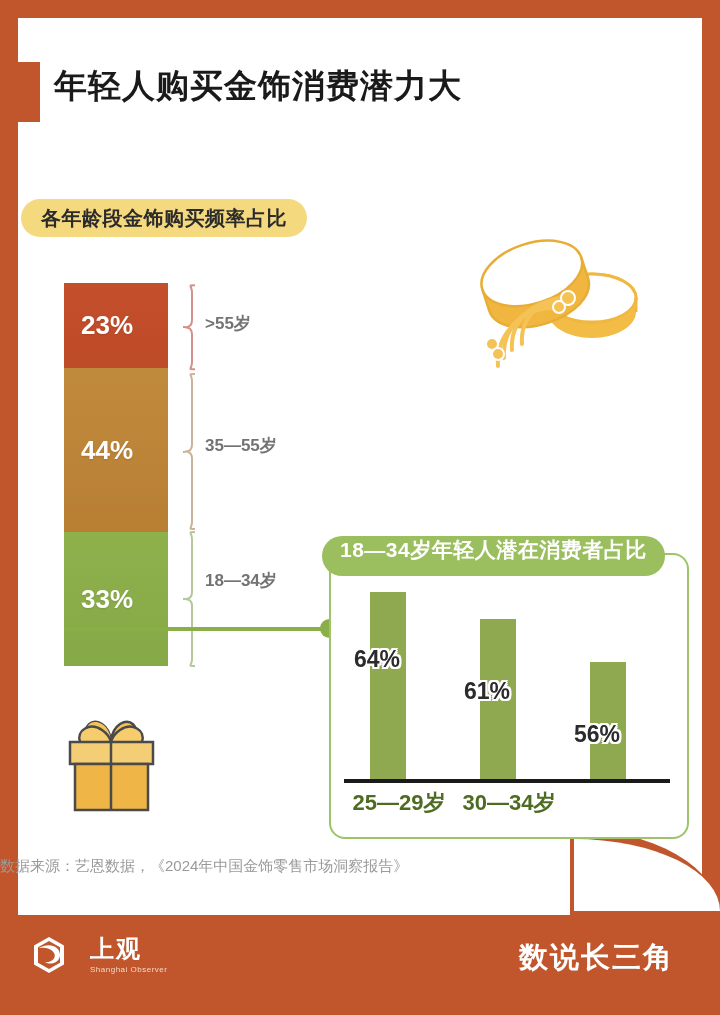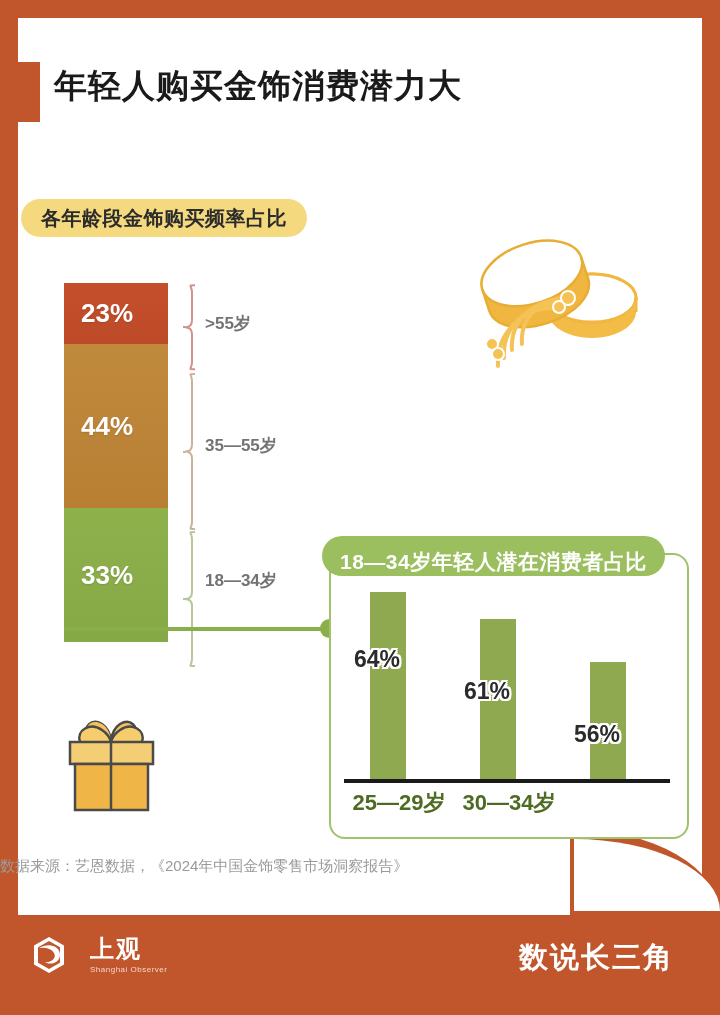--- a/index.html
+++ b/index.html
@@ -85,21 +85,21 @@
   .seg {
     position: relative;
     display: flex; align-items: center;
     justify-content: flex-start;
     box-sizing: border-box;
     padding-left: 17px;
     color: #ffffff;
     font-size: 26px; font-weight: 700;
     text-shadow: 0 1px 2px rgba(0,0,0,.12);
   }
-  .seg-top    { height: 61px;  background: linear-gradient(180deg,#c44f2c,#bd4a28); }
+  .seg-top    { height: 85px;  background: linear-gradient(180deg,#c44f2c,#bd4a28); }
   .seg-mid    { height: 164px; background: linear-gradient(180deg,#c08a3d,#b87f33); }
   .seg-bottom { height: 134px; background: linear-gradient(180deg,#8eb14c,#86a947); }
 
   
   .braces { position: absolute; left: 183px; top: 280px; }
   .age-label {
     position: absolute;
     left: 205px;
     font-size: 17px; font-weight: 700;
     color: #737373;
@@ -132,21 +132,21 @@
     border: 2px solid #9ec36a;
     border-radius: 16px;
     background: #ffffff;
     box-sizing: border-box;
   }
   .pill-green {
     position: absolute;
     left: 322px; top: 536px;
     height: 40px;
     padding: 0 18px;
-    display: flex; align-items: flex-end;
+    display: flex; align-items: flex-start;
     background: #9bbf5f;
     border-radius: 20px;
     font-size: 21px; font-weight: 700;
     color: #ffffff;
     white-space: nowrap;
     letter-spacing: .5px;
   }
 
   
   .mini-chart {

